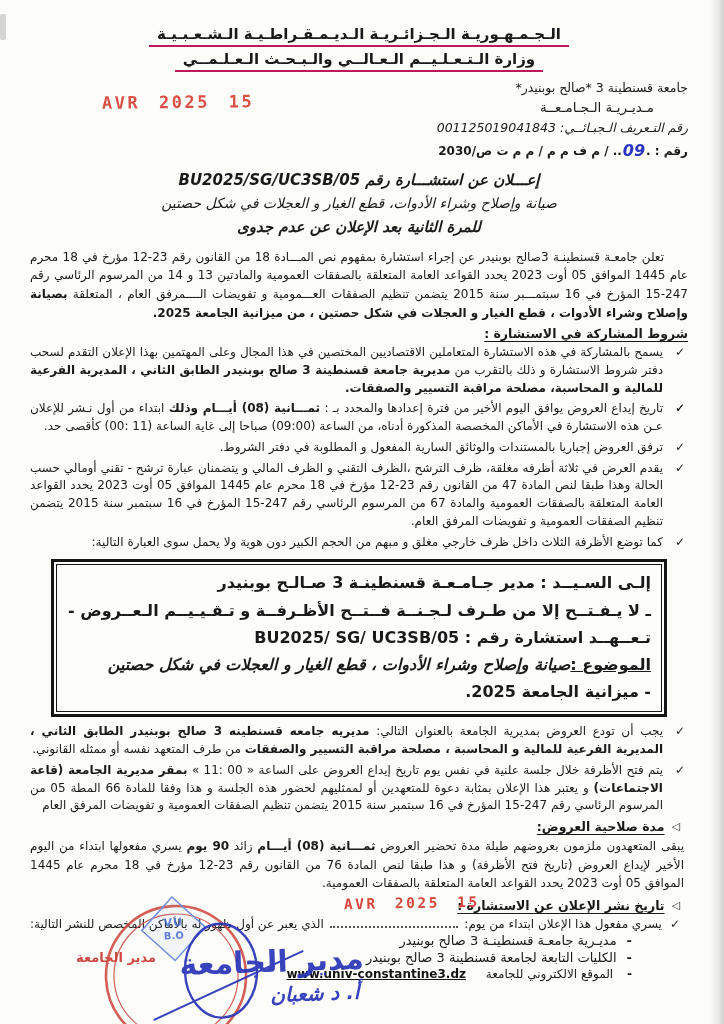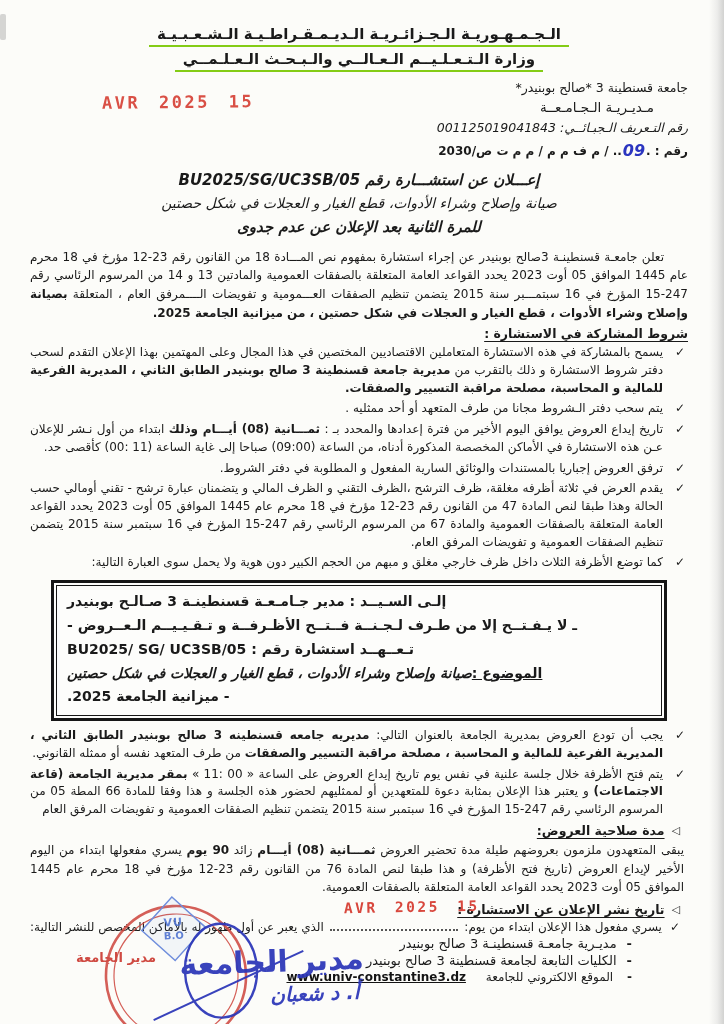--- a/index.html
+++ b/index.html
@@ -4,40 +4,40 @@
 <style>
   html,body{margin:0;padding:0;background:#777;}
   .page{position:relative;width:724px;height:1024px;margin:0 auto;background:#fcfcf9;
         font-family:"DejaVu Sans",sans-serif;color:#1a1a1a;direction:rtl;overflow:hidden;}
   .edge{position:absolute;right:0;top:0;width:15px;height:100%;
         background:linear-gradient(to left,#a8a8a8,#dcdcdc 45%,rgba(255,255,255,0));opacity:.5;}
   .smudge{position:absolute;left:0;top:14px;width:6px;height:26px;background:#b5b5b5;opacity:.55;border-radius:2px;}
   .content{padding:24px 36px 0 30px;}
   .center{text-align:center;}
   .h1{font-size:15px;font-weight:bold;}
-  .uline{border-bottom:2px solid #84cc16;padding:0 8px 2px;display:inline-block;margin-bottom:2px;}
+  .uline{border-bottom:2px solid #be185d;padding:0 8px 2px;display:inline-block;margin-bottom:2px;}
   .idblock{margin-top:4px;font-size:12.5px;line-height:1.55;}
   .uni,.dir,.tax{font-weight:normal;}
   .dir{padding-right:34px;font-size:13.5px;}
   .tax{font-style:italic;}
   .ref{font-size:12px;font-weight:bold;}
   .hand{color:#2b35c0;font-style:italic;font-weight:bold;font-size:16px;position:relative;top:1px;padding:0 1px;}
   .title-block{margin-top:6px;line-height:1.6;}
   .t1{font-size:15px;font-weight:bold;font-style:italic;}
   .t2{font-size:14px;font-weight:normal;font-style:italic;}
   .t3{font-size:15px;font-weight:bold;font-style:italic;}
   .intro{margin:9px 0 4px;font-size:12px;line-height:1.55;text-align:justify;text-indent:24px;}
   .sec-h{font-size:12.5px;font-weight:bold;margin:4px 0 3px;}
   .uline2{text-decoration:underline;text-underline-offset:3px;}
   .checks{list-style:none;margin:0;padding:0;font-size:12px;}
   .checks li{position:relative;padding-right:25px;margin:3px 0;text-align:justify;line-height:1.48;}
   .checks .mark{position:absolute;right:3px;top:0;font-size:12px;font-weight:bold;}
   .b{font-weight:bold}.i{font-style:italic}.u{text-decoration:underline}
   .box-outer{width:606px;margin:8px auto 6px;border:3px solid #161616;padding:2px;background:#fdfdfb;}
-  .box-inner{border:1px solid #161616;padding:4px 10px 6px;text-align:left;font-size:14px;line-height:1.7;font-weight:bold;}
+  .box-inner{border:1px solid #161616;padding:4px 10px 6px;text-align:right;font-size:16px;line-height:1.7;font-weight:bold;}
   .plain{margin:2px 0 5px;font-size:12px;line-height:1.55;text-align:justify;padding-right:4px;}
   .arrow{margin-left:7px;font-size:11px;display:inline-block;transform:translateY(-1px);}
   .arrowed{padding-right:8px;}
   .effective{display:flex;align-items:baseline;font-size:12px;padding-right:8px;margin-top:1px;}
   .effective .mark2{margin-left:8px;font-size:12px;font-weight:bold;}
   .dotfill{flex:1 1 auto;min-width:110px;border-bottom:2px dotted #555;margin:0 6px;position:relative;height:.8em;}
   .stamp{font-family:"DejaVu Sans Mono",monospace;font-weight:bold;color:#d8473d;
          letter-spacing:2.5px;word-spacing:6px;white-space:nowrap;}
   .stamp-top{position:absolute;top:92px;left:102px;font-size:17px;transform:rotate(-0.6deg);opacity:.95;}
   .stamp-mid{position:absolute;top:-21px;left:14px;font-size:14.5px;transform:rotate(-1deg);}
@@ -78,21 +78,21 @@
     </div>
 
     <p class="intro"><span>تعلن جامعـة قسنطينـة 3صالح بوبنيدر عن إجراء استشارة بمفهوم نص المـــادة 18 من القانون رقم 23-12 مؤرخ في 18 محرم عام 1445 الموافق 05 أوت 2023 يحدد القواعد العامة المتعلقة بالصفقات العمومية  والمادتين  13 و 14 من المرسوم الرئاسي رقم 247-15 المؤرخ في 16 سبتمـــبر سنة 2015 يتضمن تنظيم الصفقات العـــمومية و تفويضات الــــمرفق العام ،  المتعلقة </span><span class="b">بصيانة وإصلاح وشراء الأدوات ، قطع الغيار و العجلات في شكل حصتين ،  من ميزانية الجامعة 2025.</span></p>
 
     <div class="sec-h"><span class="uline2">شروط المشاركة في الاستشارة :</span></div>
 
     <ul class="checks">
 
         <li><span class="mark">✓</span><span><span>يسمح بالمشاركة في هذه الاستشارة المتعاملين الاقتصاديين المختصين في هذا المجال وعلى المهتمين بهذا الإعلان التقدم لسحب دفتر شروط الاستشارة و ذلك بالتقرب من </span><span class="b">مديرية جامعة قسنطينة 3 صالح  بوبنيدر  الطابق الثاني ، المديرية الفرعية للمالية  و المحاسبة، مصلحة مراقبة التسيير والصفقات.</span></span></li>
 
-        <li><span class="mark">✓</span><span><span>يتم سحب دفتر الـشروط مجانا  من طرف المتعهد أو أحد ممثليه .</span></span></li>
+        <li><span class="mark">✓</span></li>
 
         <li><span class="mark">✓</span><span><span>تاريخ إيداع العروض يوافق اليوم الأخير من فترة إعدادها والمحدد بـ : </span><span class="b">ثمـــانية (08) أيـــام وذلك</span><span> ابتداء من أول نـشر للإعلان عـن هذه الاستشارة في الأماكن المخصصة المذكورة أدناه، من الساعة (09:00) صباحا إلى غاية الساعة </span><span dir="ltr" style="unicode-bidi: isolate;">(00: 11)</span><span> كأقصى حد.</span></span></li>
 
         <li><span class="mark">✓</span><span><span>ترفق العروض إجباريا بالمستندات والوثائق السارية المفعول و المطلوبة في دفتر الشروط.</span></span></li>
 
         <li><span class="mark">✓</span><span><span>يقدم العرض في ثلاثة أظرفه مغلقة، ظرف الترشح ،الظرف التقني و الظرف المالي و يتضمنان عبارة ترشح - تقني أومالي حسب الحالة وهذا طبقا لنص المادة 47 من القانون رقم 23-12 مؤرخ في 18 محرم عام 1445 الموافق 05 أوت 2023 يحدد القواعد العامة المتعلقة بالصفقات العمومية  والمادة 67 من المرسوم الرئاسي رقم 247-15 المؤرخ في 16 سبتمبر سنة 2015 يتضمن تنظيم الصفقات العمومية و تفويضات المرفق العام.</span></span></li>
 
         <li><span class="mark">✓</span><span><span>كما توضع الأظرفة الثلاث  داخل ظرف خارجي مغلق و مبهم من الحجم الكبير دون هوية ولا يحمل سوى العبارة التالية:</span></span></li>
       </ul>
 

